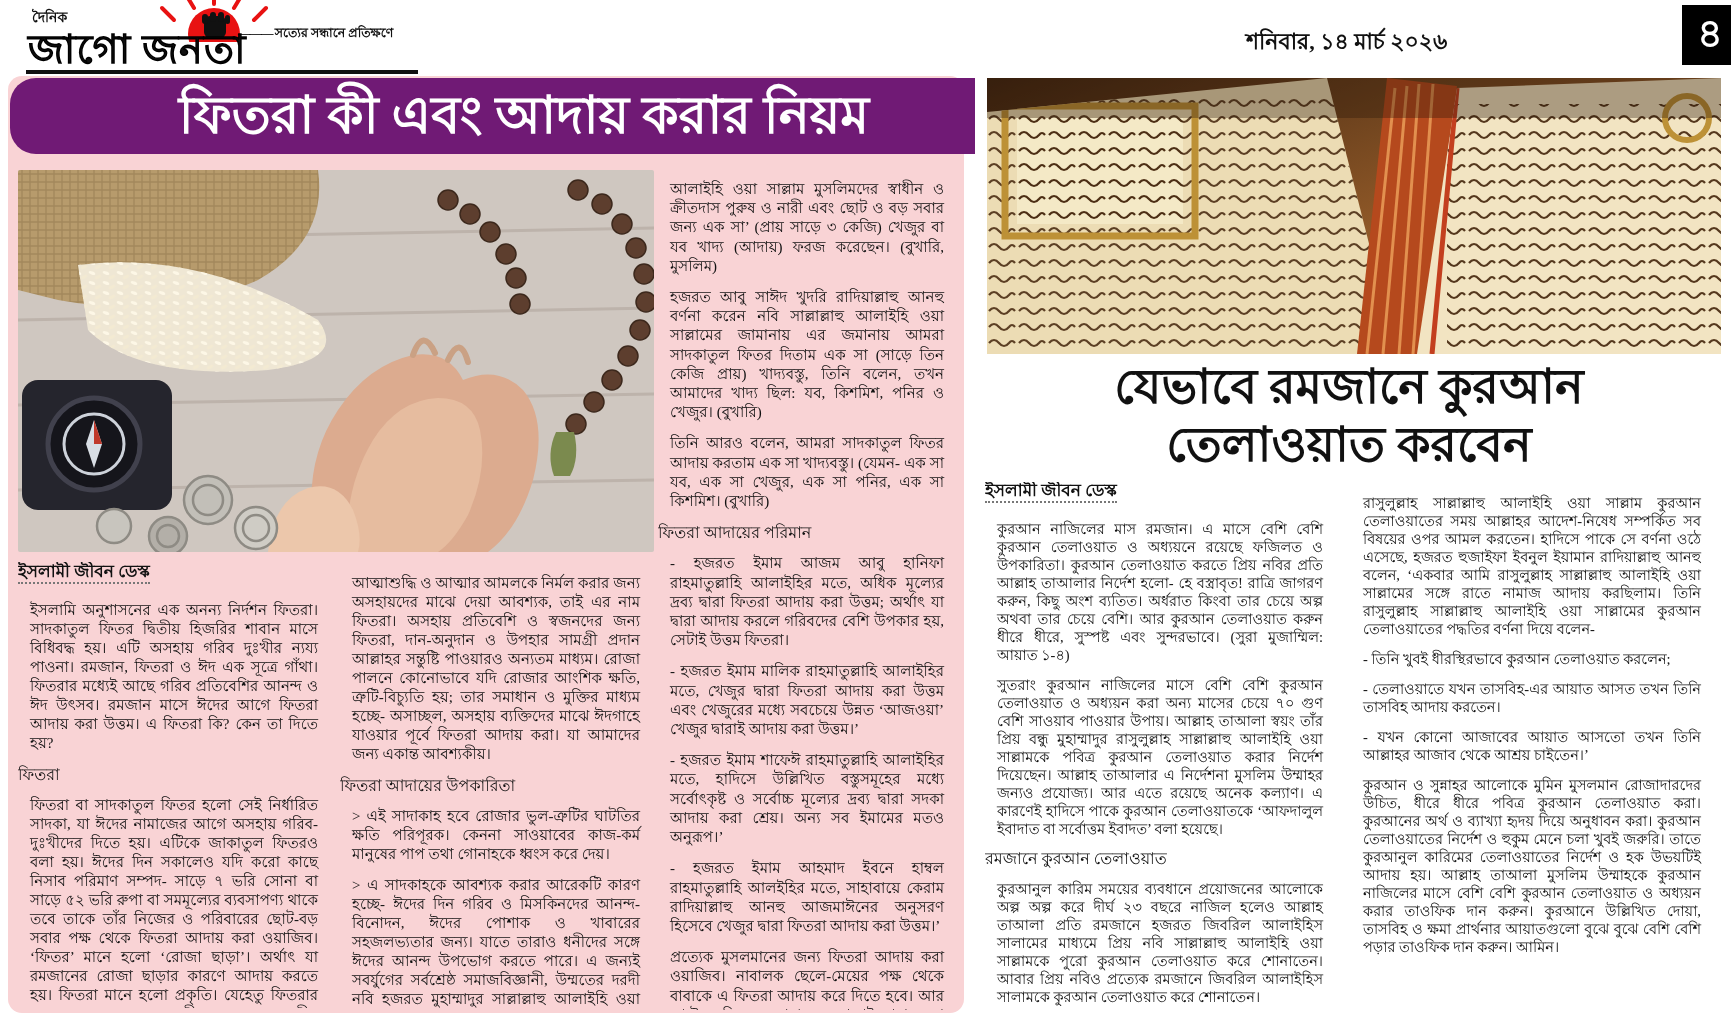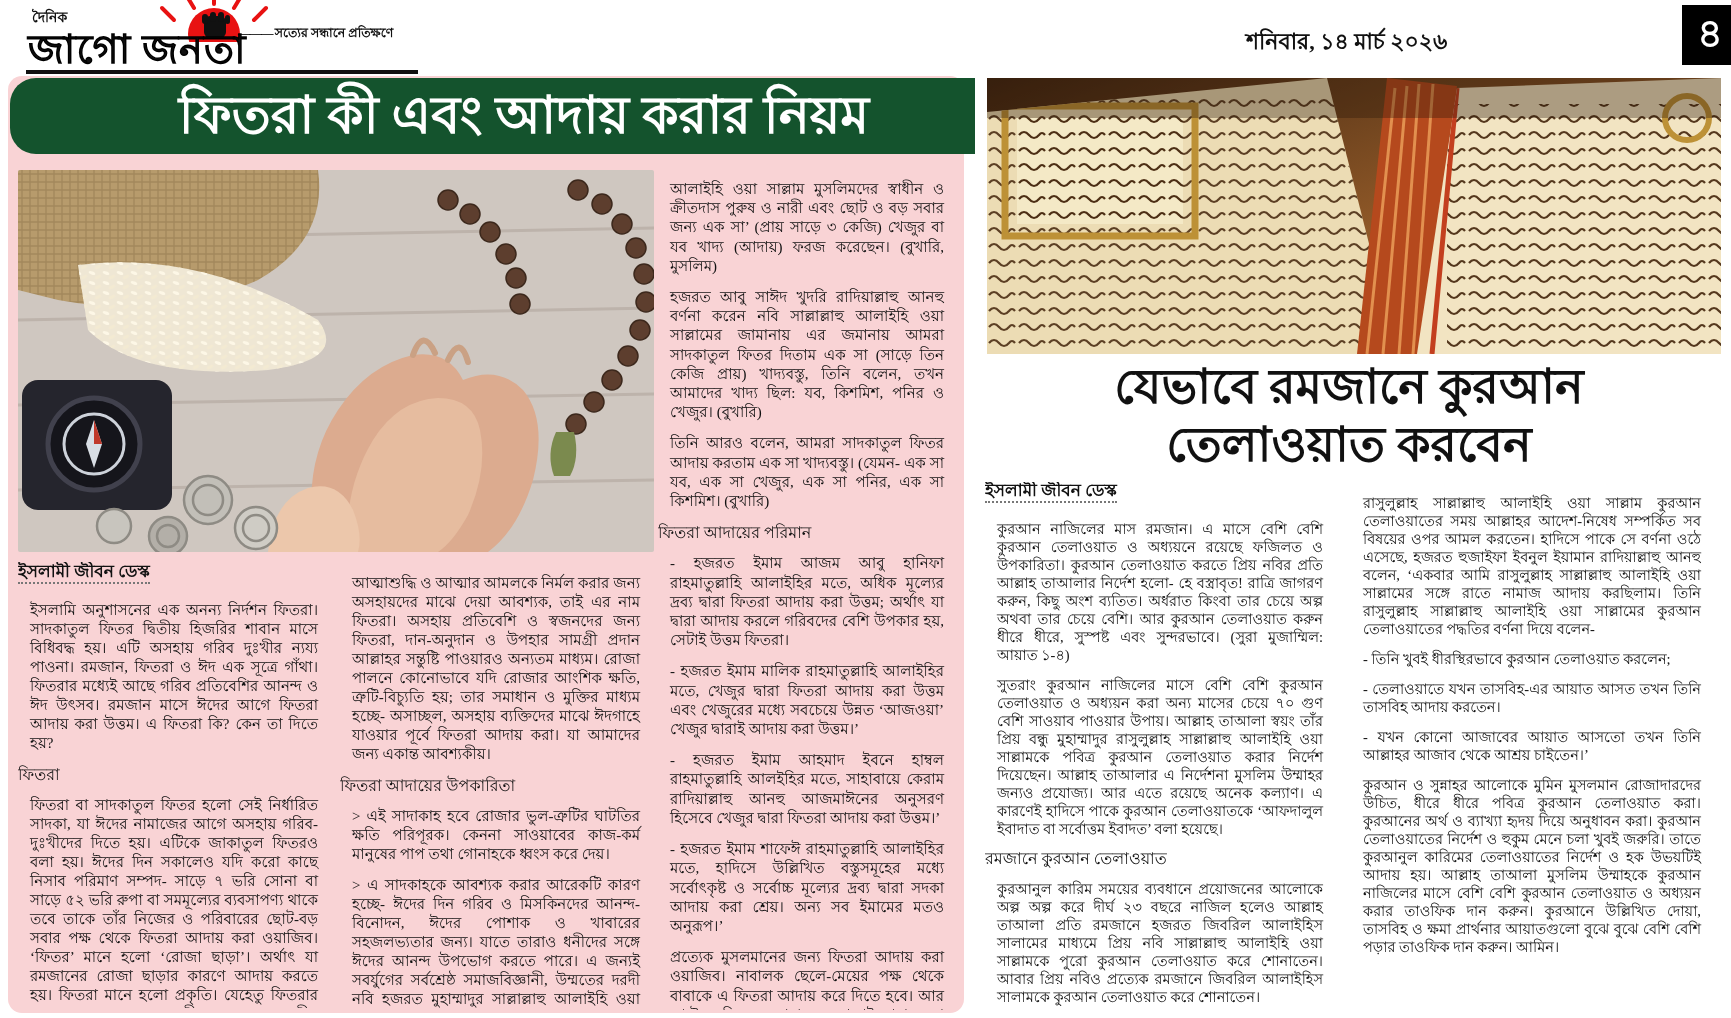--- a/index.html
+++ b/index.html
@@ -15,21 +15,21 @@
   .logo-text{position:absolute;left:2px;top:16px;width:388px;font-size:40px;font-weight:400;
              letter-spacing:1px;z-index:1;-webkit-text-stroke:1.5px #000;white-space:nowrap;}
   .section-title{position:absolute;left:586px;top:12px;width:380px;text-align:center;
                  font-size:36px;font-weight:900;}
   .date-label{position:absolute;left:1230px;top:24px;width:340px;font-size:22px;font-weight:bold;}
   .page-badge{position:absolute;left:1666px;top:5px;width:56px;height:60px;background:#000;
               color:#fff;font-size:40px;font-weight:bold;text-align:center;line-height:58px;}
   
   .left-article{position:absolute;left:8px;top:76px;width:956px;height:937px;
                 background:#f9d3d5;border-radius:14px;}
-  .banner{position:absolute;left:2px;top:2px;width:1028px;height:76px;background:#14532d;
+  .banner{position:absolute;left:2px;top:2px;width:1028px;height:76px;background:#701a75;
           border-radius:26px;color:#fff;font-size:52px;font-weight:900;text-align:center;
           line-height:76px;white-space:nowrap;overflow:hidden;}
   .photo1{position:absolute;left:10px;top:94px;width:636px;height:382px;overflow:hidden;
           border-radius:2px;}
   .photo1 svg{display:block;width:100%;height:100%;}
   .col{position:absolute;overflow:hidden;text-align:justify;}
   .col p{margin:12px;}
   .byline{font-weight:bold;font-size:17px;display:inline-block;border-bottom:2px dotted #777;
           padding-bottom:1px;margin-bottom:5px;text-align:left;}
   .col1{left:10px;top:486px;width:312px;height:446px;font-size:15px;line-height:19px;}
@@ -165,22 +165,22 @@
         <p class="para">&gt; এই সাদাকাহ হবে রোজার ভুল-ত্রুটির ঘাটতির ক্ষতি পরিপূরক। কেননা সাওয়াবের কাজ-কর্ম মানুষের পাপ তথা গোনাহকে ধ্বংস করে দেয়।</p>
         <p class="para">&gt; এ সাদকাহকে আবশ্যক করার আরেকটি কারণ হচ্ছে- ঈদের দিন গরিব ও মিসকিনদের আনন্দ-বিনোদন, ঈদের পোশাক ও খাবারের সহজলভ্যতার জন্য। যাতে তারাও ধনীদের সঙ্গে ঈদের আনন্দ উপভোগ করতে পারে। এ জন্যই সবর্যুগের সর্বশ্রেষ্ঠ সমাজবিজ্ঞানী, উম্মতের দরদী নবি হজরত মুহাম্মাদুর সাল্লাল্লাহু আলাইহি ওয়া সাল্লাম এই সুব্যবস্থার প্রচলন করে গেছেন। হাদিসে এসেছে, হজরত ইবনে ওমর রাদিয়াল্লাহু আনহু বলেন, ‘রাসুলুল্লাহ সাল্লাল্লাহু</p>
       </div>
     <div class="col col3">
         <p class="para">আলাইহি ওয়া সাল্লাম মুসলিমদের স্বাধীন ও ক্রীতদাস পুরুষ ও নারী এবং ছোট ও বড় সবার জন্য এক সা’ (প্রায় সাড়ে ৩ কেজি) খেজুর বা যব খাদ্য (আদায়) ফরজ করেছেন। (বুখারি, মুসলিম)</p>
         <p class="para">হজরত আবু সাঈদ খুদরি রাদিয়াল্লাহু আনহু বর্ণনা করেন নবি সাল্লাল্লাহু আলাইহি ওয়া সাল্লামের জামানায় এর জমানায় আমরা সাদকাতুল ফিতর দিতাম এক সা (সাড়ে তিন কেজি প্রায়) খাদ্যবস্তু, তিনি বলেন, তখন আমাদের খাদ্য ছিল: যব, কিশমিশ, পনির ও খেজুর। (বুখারি)</p>
         <p class="para">তিনি আরও বলেন, আমরা সাদকাতুল ফিতর আদায় করতাম এক সা খাদ্যবস্তু। (যেমন- এক সা যব, এক সা খেজুর, এক সা পনির, এক সা কিশমিশ। (বুখারি)</p>
         <p class="subhead">ফিতরা আদায়ের পরিমান</p>
         <p class="para">- হজরত ইমাম আজম আবু হানিফা রাহমাতুল্লাহি আলাইহির মতে, অধিক মূল্যের দ্রব্য দ্বারা ফিতরা আদায় করা উত্তম; অর্থাৎ যা দ্বারা আদায় করলে গরিবদের বেশি উপকার হয়, সেটাই উত্তম ফিতরা।</p>
         <p class="para">- হজরত ইমাম মালিক রাহমাতুল্লাহি আলাইহির মতে, খেজুর দ্বারা ফিতরা আদায় করা উত্তম এবং খেজুরের মধ্যে সবচেয়ে উন্নত ‘আজওয়া’ খেজুর দ্বারাই আদায় করা উত্তম।’</p>
+        <p class="para">- হজরত ইমাম শাফেঈ রাহমাতুল্লাহি আলাইহির মতে, হাদিসে উল্লিখিত বস্তুসমূহের মধ্যে সর্বোৎকৃষ্ট ও সর্বোচ্চ মূল্যের দ্রব্য দ্বারা সদকা আদায় করা শ্রেয়। অন্য সব ইমামের মতও অনুরূপ।’</p>
         <p class="para">- হজরত ইমাম আহমাদ ইবনে হাম্বল রাহমাতুল্লাহি আলইহির মতে, সাহাবায়ে কেরাম রাদিয়াল্লাহু আনহু আজমাঈনের অনুসরণ হিসেবে খেজুর দ্বারা ফিতরা আদায় করা উত্তম।’</p>
-        <p class="para">- হজরত ইমাম শাফেঈ রাহমাতুল্লাহি আলাইহির মতে, হাদিসে উল্লিখিত বস্তুসমূহের মধ্যে সর্বোৎকৃষ্ট ও সর্বোচ্চ মূল্যের দ্রব্য দ্বারা সদকা আদায় করা শ্রেয়। অন্য সব ইমামের মতও অনুরূপ।’</p>
         <p class="para">প্রত্যেক মুসলমানের জন্য ফিতরা আদায় করা ওয়াজিব। নাবালক ছেলে-মেয়ের পক্ষ থেকে বাবাকে এ ফিতরা আদায় করে দিতে হবে। আর তা ঈদুল ফিতরের নামাজের আগেই আদায় করা সর্বোত্তম। সুতরাং মুমিন মুসলমানের উচিত, রমজনের রোজায় ফিতরা আদায় করে গরিবের দুঃখ-কষ্ট দূর করতে ভূমিকা রাখা। তাদের মুখে হাসি ফোটানো। তাদের আনন্দ ও উৎসবে অংশগ্রহণে সহযোগিতা করা। আল্লাহ তাআলা মুসলিম উম্মাহকে রমজানের রোজা রাখার এ সময় থেকেই সাধ্যমতো ফিতরা আদায় করার তাওফিক দান করুন। ফিতরা আদায় করার মাধ্যমে রোজার ভুলগুলো থেকে মুক্ত হওয়ার তাওফিক দান করুন। আমিন।</p>
       </div>
   </section>
 
   <section class="right-article">
     <div class="photo2">
       <svg viewBox="0 0 734 276" preserveAspectRatio="none">
         <defs>
           <pattern id="scr" width="30" height="16" patternUnits="userSpaceOnUse">
             <path d="M2 9 q5 -6 10 0 t10 0 q3 -4 6 0" stroke="#4c2e14" stroke-width="2.2" fill="none"></path>

